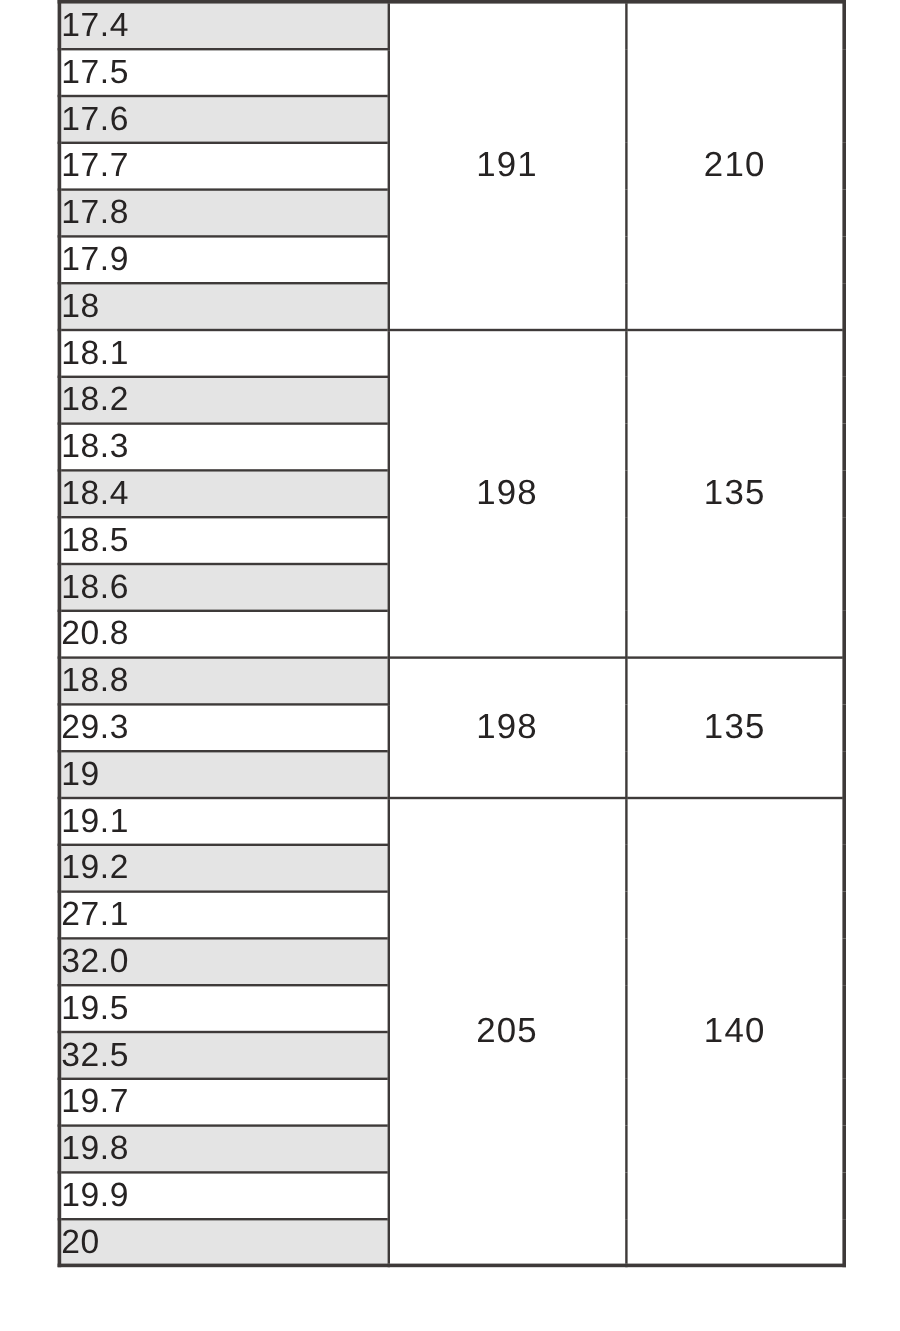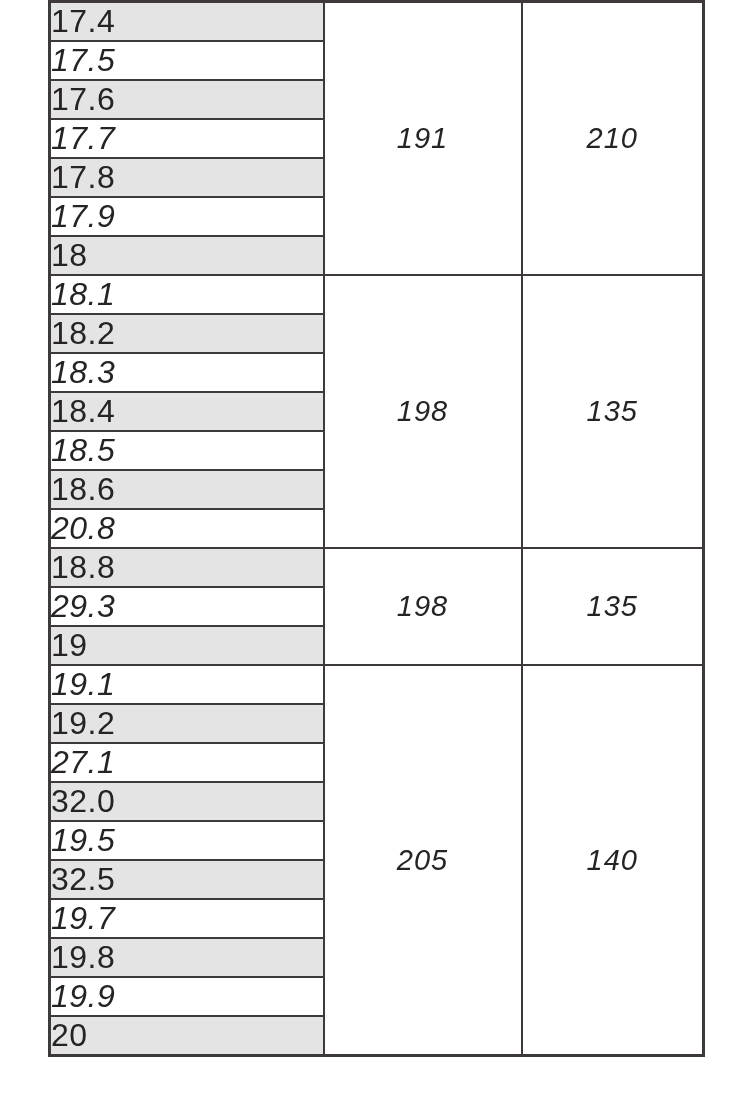--- a/index.html
+++ b/index.html
@@ -32,31 +32,30 @@
     padding: 0;
     box-sizing: border-box;
     color: var(--text-color, #262323);
     vertical-align: middle;
     overflow: hidden;
     white-space: nowrap;
   }
   td.size-cell {
     text-align: left;
     padding-left: 66px;
-    font-size: 32px;
+    font-size: 28px;
     letter-spacing: 0.5px;
   }
   td.size-cell.gray { background: var(--zebra-gray, #e4e4e4); }
-  td.size-cell.white { background: var(--row-white, #ffffff); font-style: italic; }
+  td.size-cell.white { background: var(--row-white, #ffffff); }
   td.value-cell {
     text-align: center;
     font-size: 29px;
     letter-spacing: 1px;
     background: var(--row-white, #ffffff);
-    font-style: italic;
   }
   td.group-end { border-bottom-width: 3px; }
 </style>
 </head>
 <body style="background: rgb(255, 255, 255);">
 
 <div class="stage">
   <table class="size-chart">
     <colgroup>
       <col style="width:274px">

